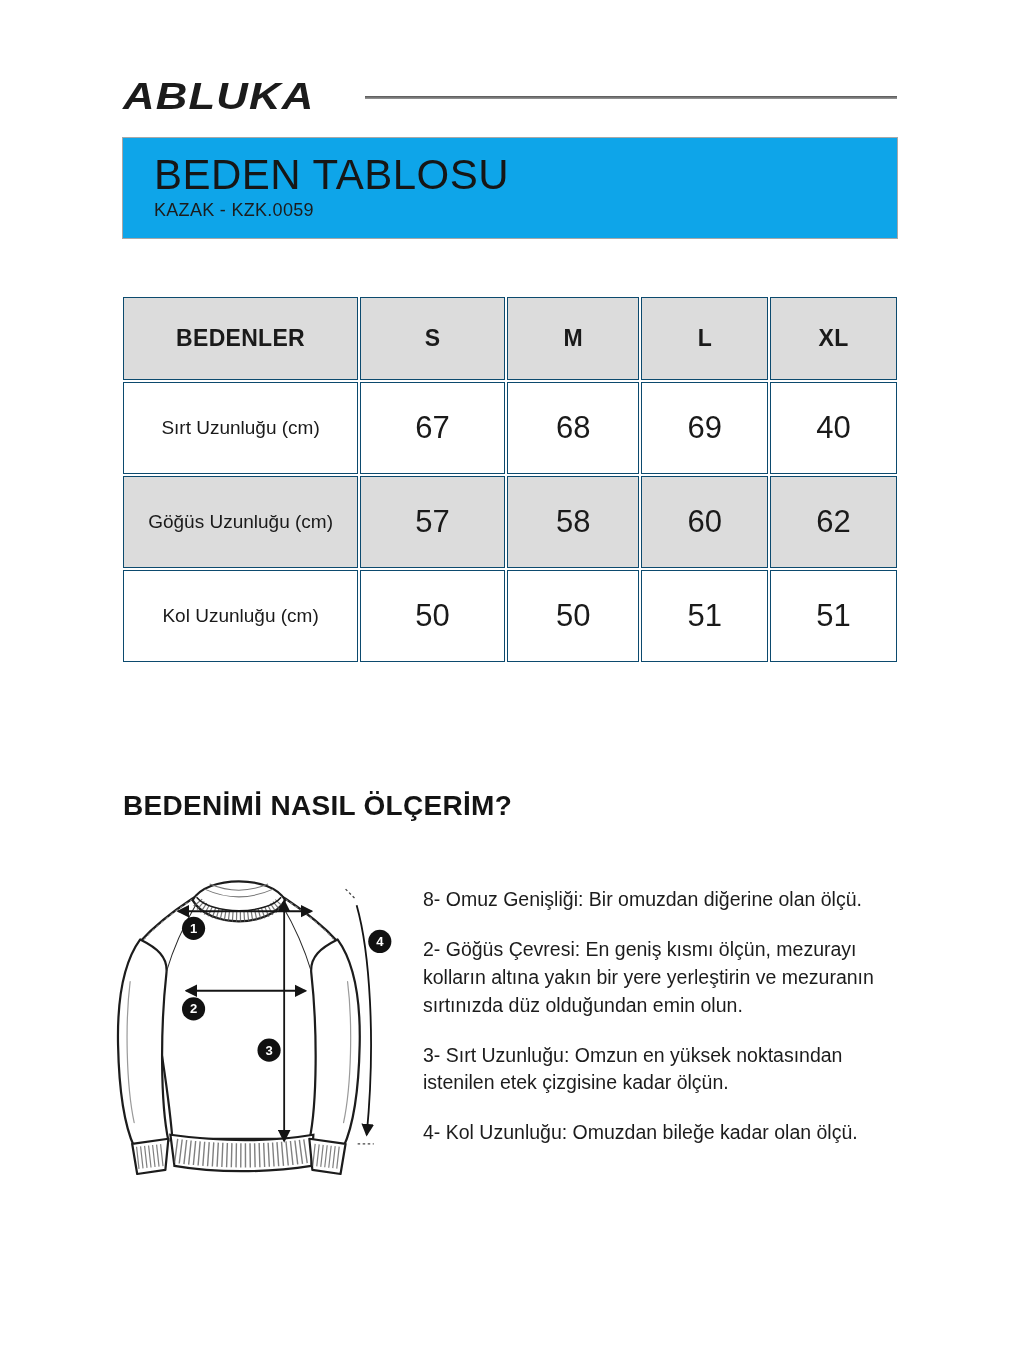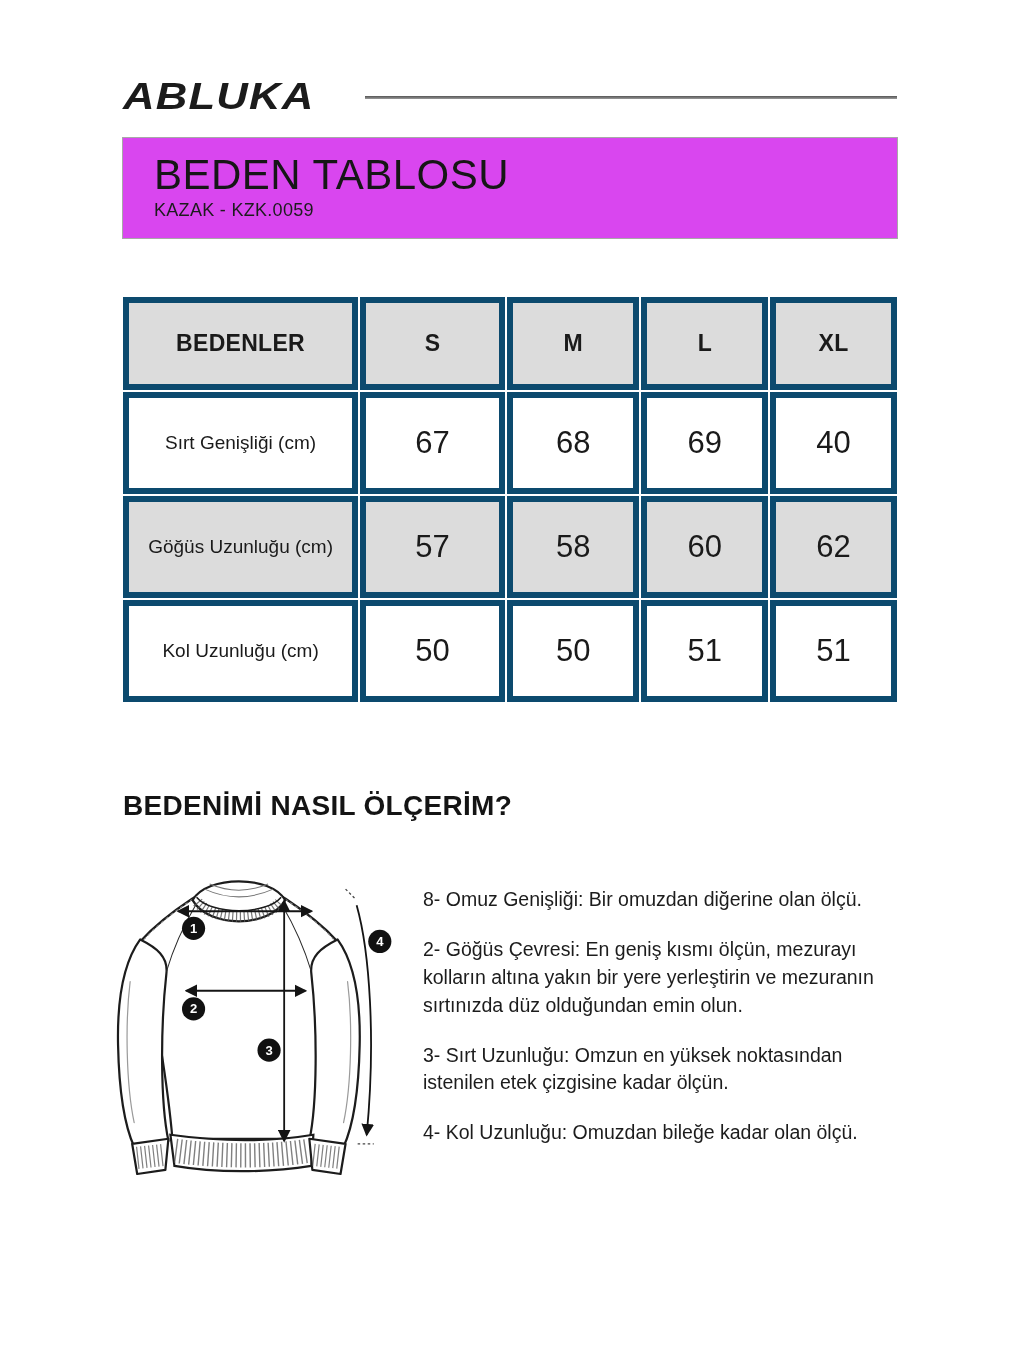--- a/index.html
+++ b/index.html
@@ -7,28 +7,28 @@
   .page{position:relative;width:1020px;height:1360px;background:#ffffff;overflow:hidden;margin:0 auto;}
 
   
   .logo-row{position:absolute;left:123px;top:76px;width:774px;height:42px;display:flex;align-items:center;}
   .logo{flex:none;width:228px;font-size:37px;font-weight:bold;font-style:italic;letter-spacing:1px;
         color:#1b1b1b;transform:scaleX(1.18);transform-origin:left center;white-space:nowrap;}
   .logo-line{flex:1;height:3px;background:linear-gradient(#555,#9a9a9a);margin-left:14px;}
 
   
   .title-box{position:absolute;left:122px;top:137px;width:776px;height:102px;box-sizing:border-box;
-             border:1px solid #a8a8a8;background:#d946ef;padding:15px 0 0 31px;}
+             border:1px solid #a8a8a8;background:#0ea5e9;padding:15px 0 0 31px;}
   .page-title{margin:0;font-size:42px;font-weight:400;letter-spacing:0.5px;line-height:1.05;color:#161616;}
   .product-code{margin-top:3px;font-size:18px;letter-spacing:0.3px;color:#1c1c1c;}
 
   
   .size-table{position:absolute;left:121px;top:295px;width:778px;table-layout:fixed;
               border-collapse:separate;border-spacing:2px;}
-  .size-table th,.size-table td{border:6px solid #0c4a6e;text-align:center;vertical-align:middle;
+  .size-table th,.size-table td{border:1px solid #0c4a6e;text-align:center;vertical-align:middle;
               background:#ffffff;padding:0;}
   .size-table thead th{height:81px;background:#dcdcdc;font-size:23px;font-weight:bold;letter-spacing:0.3px;}
   .size-table tbody td{height:90px;}
   .size-table tbody tr:nth-child(even) td{background:#dcdcdc;}
   .row-label{font-size:19px;}
   .val{font-size:31px;font-weight:400;}
 
   
   .measure-heading{position:absolute;left:123px;top:790px;margin:0;font-size:28px;font-weight:bold;
                    letter-spacing:0.3px;color:#141414;}
@@ -63,21 +63,21 @@
       <tr>
         <th>BEDENLER</th>
         <th>S</th>
         <th>M</th>
         <th>L</th>
         <th>XL</th>
       </tr>
     </thead>
     <tbody>
       <tr>
-        <td class="row-label">Sırt Genişliği (cm)</td>
+        <td class="row-label">Sırt Uzunluğu (cm)</td>
         <td class="val">67</td>
         <td class="val">68</td>
         <td class="val">69</td>
         <td class="val">40</td>
       </tr>
       <tr>
         <td class="row-label">Göğüs Uzunluğu (cm)</td>
         <td class="val">57</td>
         <td class="val">58</td>
         <td class="val">60</td>

